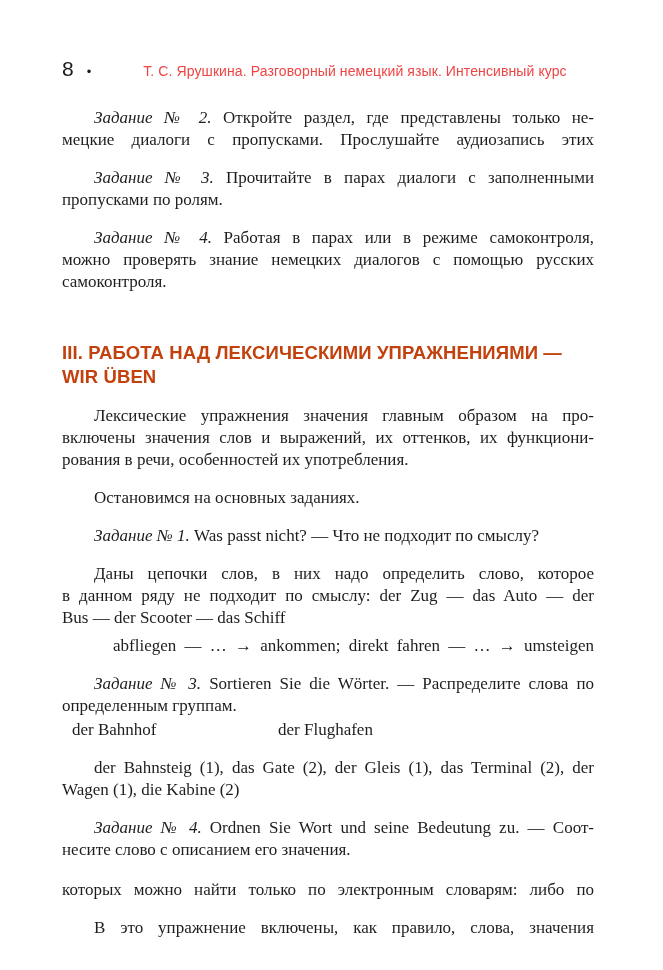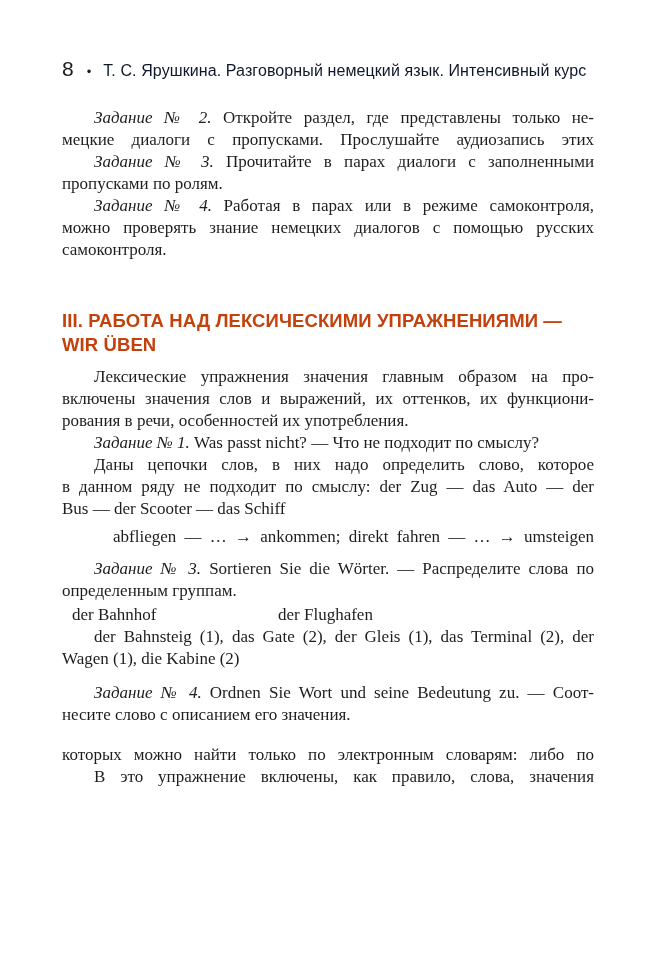--- a/index.html
+++ b/index.html
@@ -25,35 +25,35 @@
   .running-head {
     margin-top: 57px;
     display: flex;
     align-items: baseline;
     line-height: 23px;
     font-family: "Liberation Sans", sans-serif;
     white-space: nowrap;
   }
   .pagenum { font-size: 21px; color: #1a1a1a; }
   .dot { font-size: 13px; margin: 0 12px 0 13px; color: #1a1a1a; }
-  .runtitle { font-size: 16px; color: #0f172a; letter-spacing: 0.1px; }
+  .runtitle { font-size: 14px; color: #ef4444; letter-spacing: 0.1px; margin-left: 40px; }
 
   
   .bodyblock { font-size: 17px; }
   .line {
     line-height: 22px;
     text-align: left;
     color: #1d1d1d;
   }
   .line.full {
     text-align: justify;
     text-align-last: justify;
     -moz-text-align-last: justify;
   }
-  .line.indent { padding-left: 32px; }
+  .line.indent { padding-left: 32px; margin-top: 16px; }
   .lbl { font-style: italic; }
 
   .intro { margin-top: 24px; }
 
   .heading {
     margin-top: 48px;
     font-family: "Liberation Sans", sans-serif;
     font-weight: 700;
     font-size: 18.5px;
     line-height: 24px;
@@ -110,20 +110,23 @@
       <div class="hline">WIR ÜBEN</div>
     </div>
 
     <div class="bodyblock lead">
       <div class="para">
         <div class="line full indent">Лексические упражнения значения главным образом на про-</div>
         <div class="line full">включены значения слов и выражений, их оттенков, их функциони-</div>
         <div class="line">рования в речи, особенностей их употребления.</div>
       </div>
       <div class="para">
+        <div class="line indent">Остановимся на основных заданиях.</div>
+      </div>
+      <div class="para">
         <div class="line indent"><span class="lbl">Задание № 1.</span><span> Was passt nicht? — Что не подходит по смыслу?</span></div>
       </div>
       <div class="para">
         <div class="line full indent">Даны цепочки слов, в них надо определить слово, которое</div>
         <div class="line full">в данном ряду не подходит по смыслу: der Zug — das Auto — der</div>
         <div class="line">Bus — der Scooter — das Schiff</div>
       </div>
     </div>
 
 

